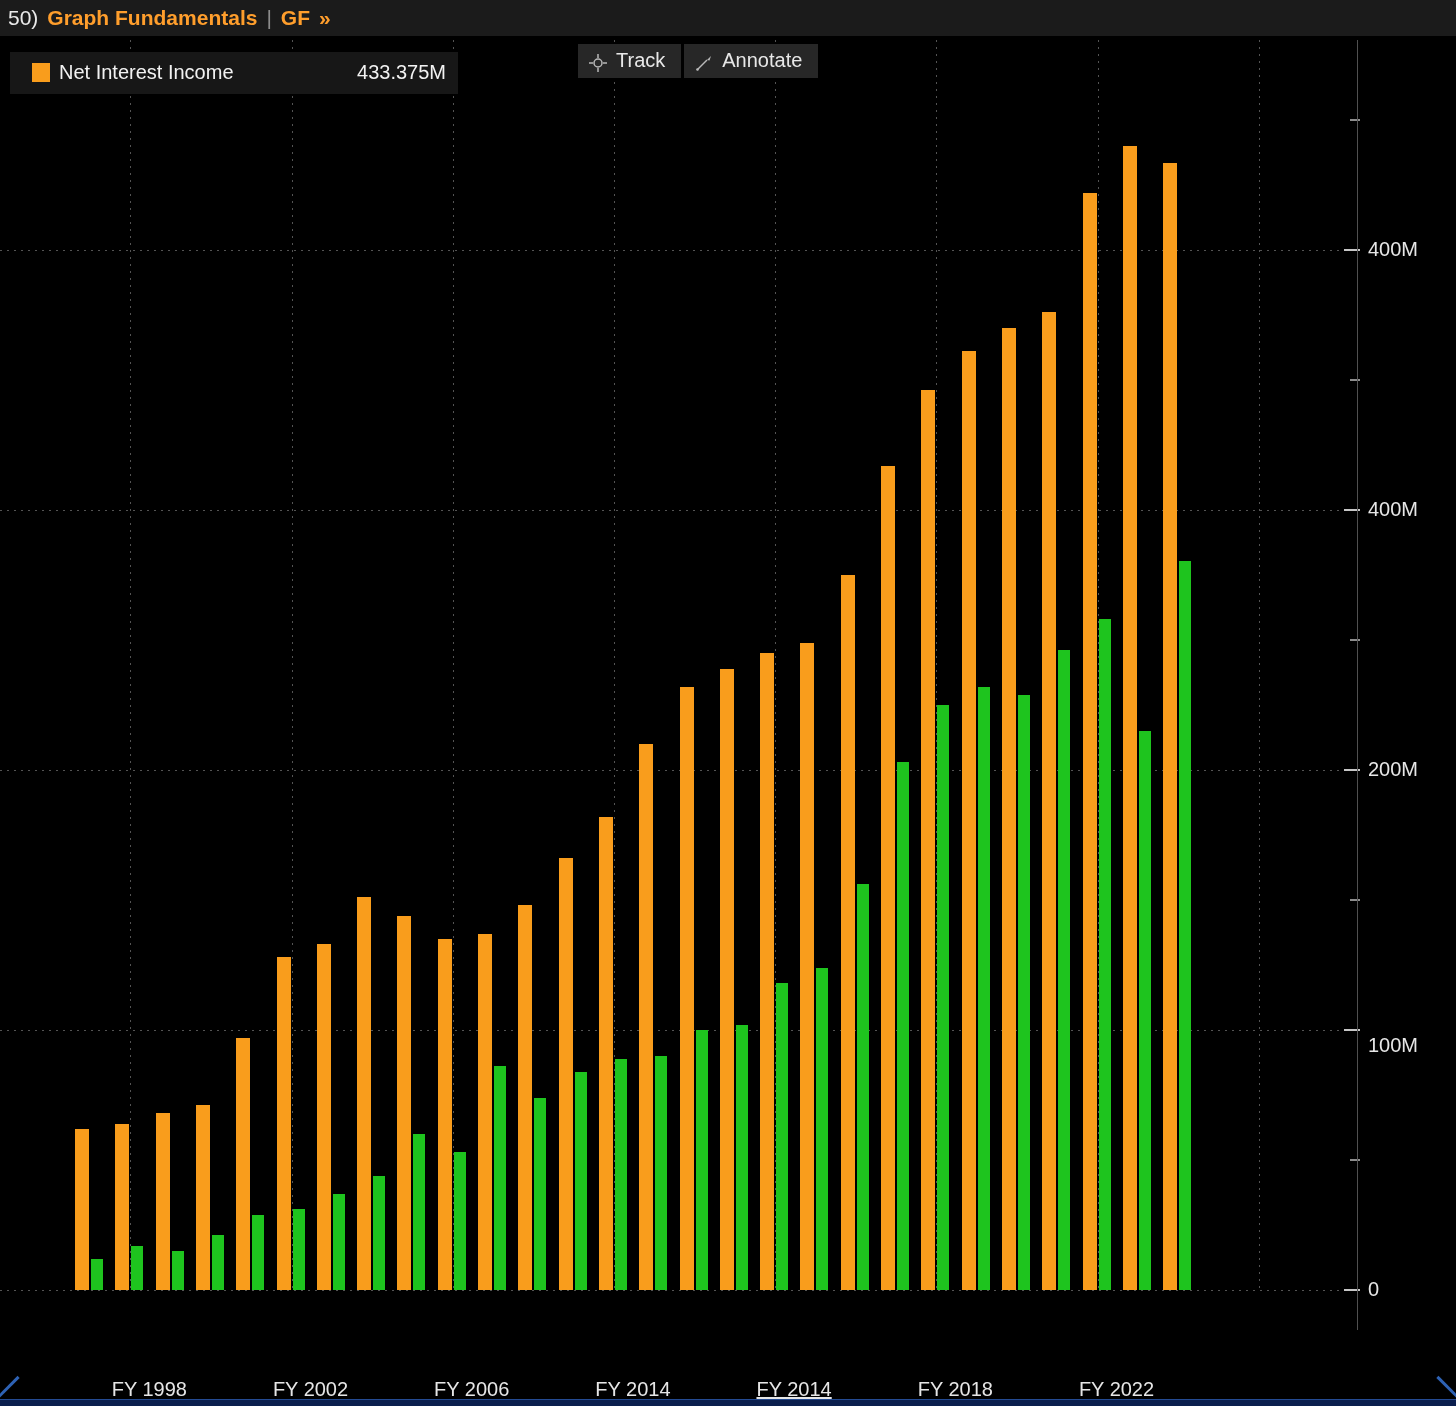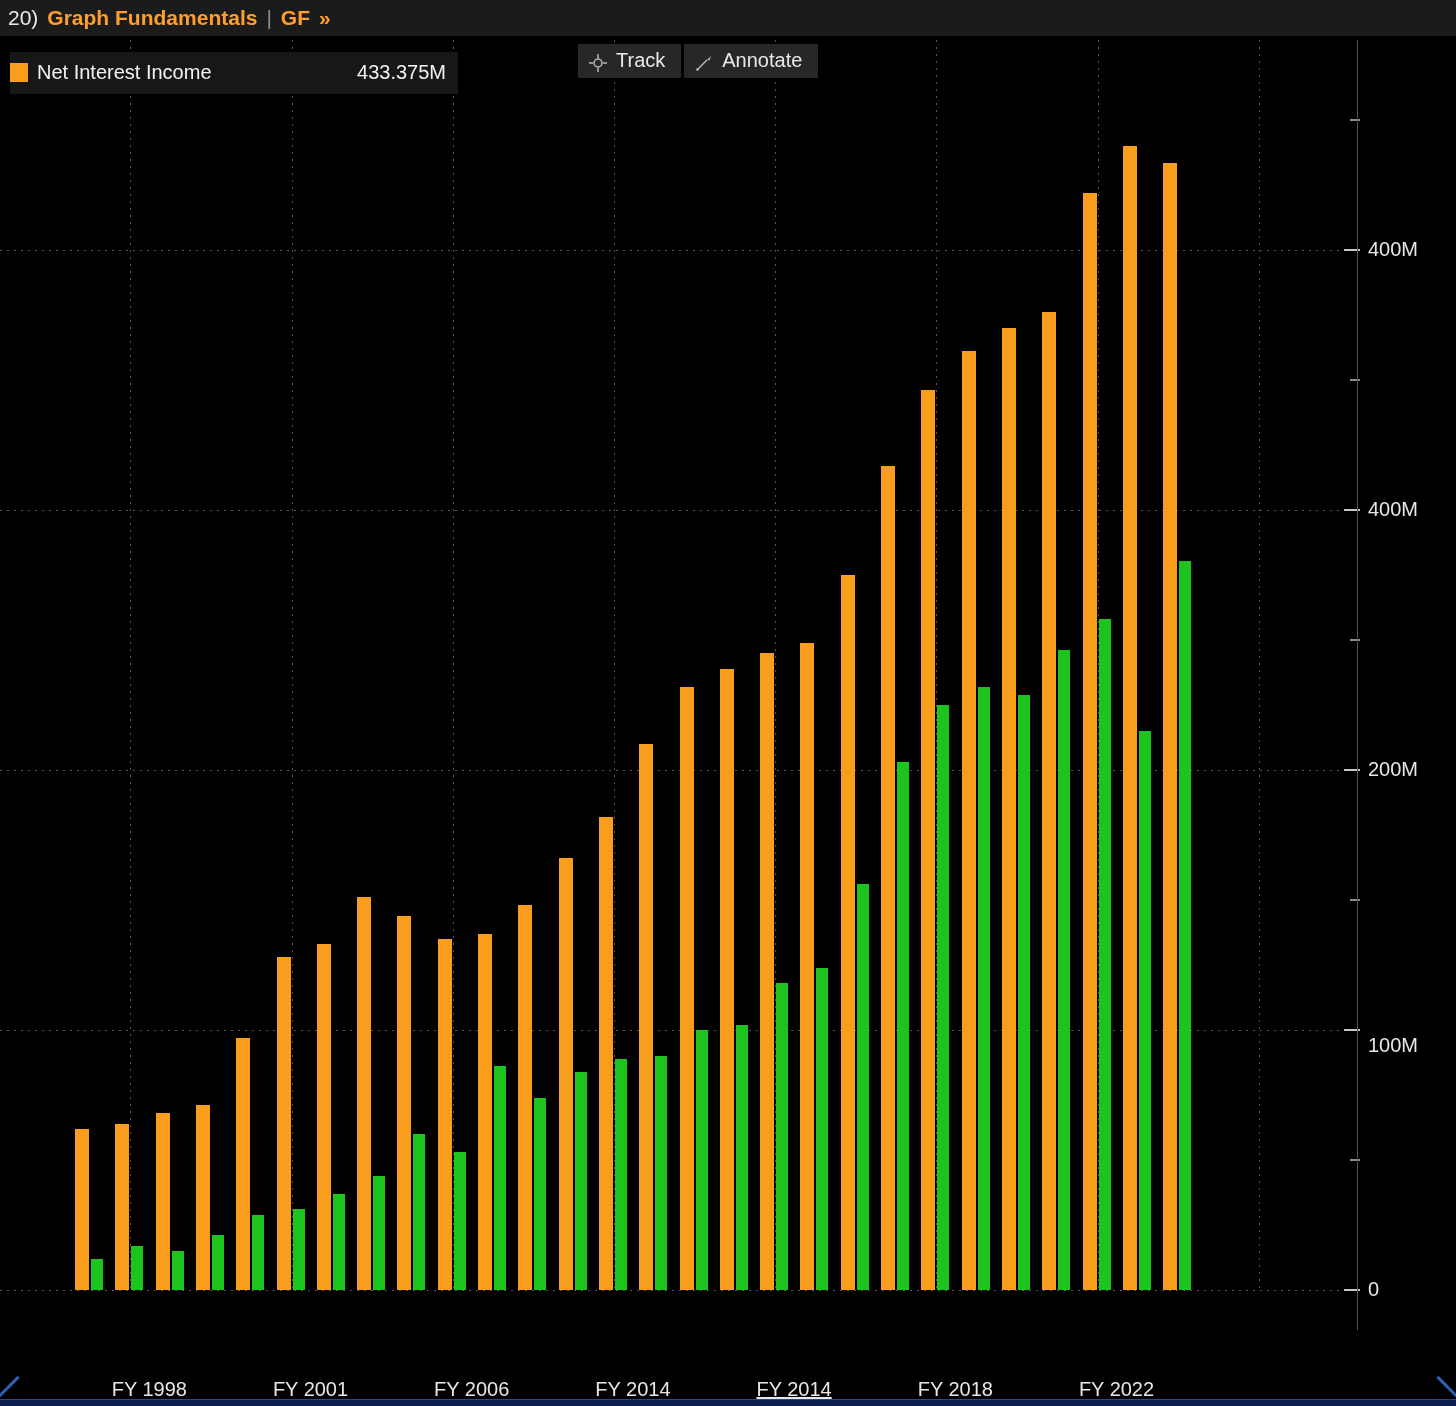--- a/index.html
+++ b/index.html
@@ -29,21 +29,21 @@
   .axis-line{ position:absolute; left:1357px; top:4px; width:1px; height:1290px; background:#505050; }
   .bar{ position:absolute; }
   .tick{ position:absolute; height:2px; }
   .tick.major{ left:1344px; width:16px; background:#c6c6c6; }
   .tick.minor{ left:1350px; width:10px; background:#8d8d8d; }
   .ylab{ position:absolute; left:1368px; color:#e6e6e6; font-size:20px; white-space:nowrap; }
   .xlab{ position:absolute; top:1342px; transform:translateX(-50%); color:#e6e6e6; font-size:20px; white-space:nowrap;margin-left:19px; }
   
   .legend{
     position:absolute; left:10px; top:16px; width:448px;
-    background:#171717; padding:9px 12px 10px 0;
+    background:#171717; padding:9px 12px 10px 22px;
     display:flex; flex-direction:column; gap:15px;
   }
   .legend-row{ display:flex; align-items:center; gap:9px; font-size:20px; color:#f2f2f2; }
   .swatch{ width:18px; height:19px; flex:0 0 auto; }
   .legend-value{ margin-left:auto; }
   
   .toolbar{ position:absolute; left:578px; top:8px; display:flex; gap:3px; }
   .tbtn{
     background:#272727; border:0; color:#e8e8e8; font-size:20px;
     font-family:"Liberation Sans", sans-serif;
@@ -54,21 +54,21 @@
   .bottombar{ position:absolute; left:0; top:1399px; width:1456px; height:7px;
     background:#0b1f4e; border-top:1px solid #234a92; }
   .corner{ position:absolute; width:30px; height:3px; background:#2e62b4; }
   .corner-left{ left:-7px; top:1386px; transform:rotate(-45deg); }
   .corner-right{ right:-7px; top:1386px; transform:rotate(45deg); }
 </style>
 </head>
 <body>
 
 <div class="titlebar">
-  <span class="num">20)</span>
+  <span class="num">50)</span>
   <span class="ttl">Graph Fundamentals</span>
   <span class="sep">|</span>
   <span class="code">GF</span>
   <span class="chev">»</span>
 </div>
 
 <div class="chart">
   <div id="plot">
       <div class="hgrid" style="top: 1254px; width: 1357px;"></div>
       <div class="hgrid" style="top: 994px; width: 1357px;"></div>
@@ -148,21 +148,21 @@
       <div class="tick major" style="top: 473px;"></div>
       <div class="ylab" style="top: 462px;">400M</div>
       <div class="tick major" style="top: 213px;"></div>
       <div class="ylab" style="top: 202px;">400M</div>
       <div class="tick minor" style="top: 1123px;"></div>
       <div class="tick minor" style="top: 863px;"></div>
       <div class="tick minor" style="top: 603px;"></div>
       <div class="tick minor" style="top: 343px;"></div>
       <div class="tick minor" style="top: 83px;"></div>
       <div class="xlab" style="left: 130.3px;">FY 1998</div>
-      <div class="xlab" style="left: 291.5px;">FY 2001</div>
+      <div class="xlab" style="left: 291.5px;">FY 2002</div>
       <div class="xlab" style="left: 452.7px;">FY 2006</div>
       <div class="xlab" style="left: 613.9px;">FY 2014</div>
       <div class="xlab" style="left: 775.1px; text-decoration: underline;">FY 2014</div>
       <div class="xlab" style="left: 936.3px;">FY 2018</div>
       <div class="xlab" style="left: 1097.5px;">FY 2022</div>
     </div>
   <div class="axis-line"></div>
 
   <div class="legend">
     <div class="legend-row">

